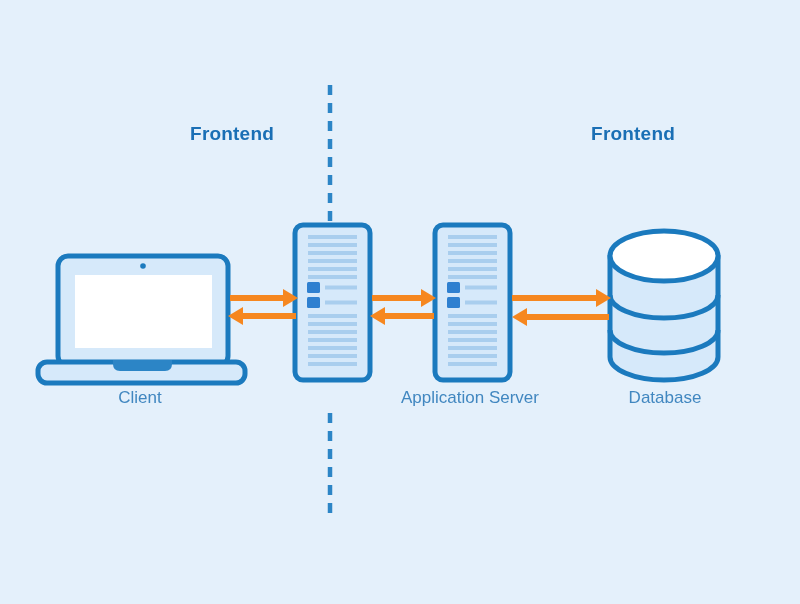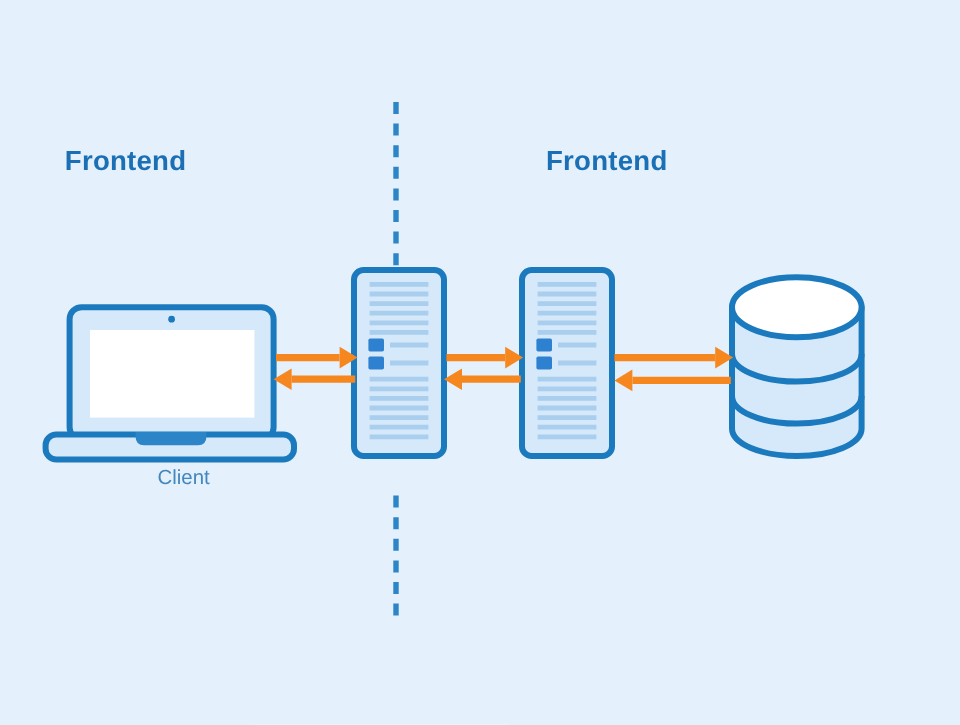--- a/index.html
+++ b/index.html
@@ -4,27 +4,27 @@
 <style>
   :root{
     --background:#e4f0fb; --outline:#1b7abe; --fill-light:#d6e9fa; --stripe:#a9ceee;
     --accent-square:#2e80d0; --arrow:#f6871f; --heading-text:#1a6fb5;
     --label-text:#4187c0; --divider:#2c85c6; --screen-white:#ffffff;
   }
   *{box-sizing:border-box;margin:0;padding:0}
   body{background:#fff;font-family:"Liberation Sans",sans-serif}
   .canvas{position:relative;width:800px;height:604px;background:var(--background);overflow:hidden}
   .canvas svg{position:absolute;left:0;top:0;display:block}
-  .zone-heading{position:absolute;width:220px;text-align:left;font-size:23px;line-height:28px;
+  .zone-heading{position:absolute;width:220px;text-align:right;font-size:19px;line-height:28px;
     font-weight:700;color:var(--heading-text);letter-spacing:.2px}
   .heading-frontend{left:54px;top:120px}
   .heading-backend{left:455px;top:120px}
   .node-label{position:absolute;width:230px;text-align:center;font-size:17px;line-height:20px;
     color:var(--label-text)}
-  .label-client{left:38px;top:388px}
+  .label-client{left:25px;top:388px}
   .label-web-server{left:213px;top:388px}
   .label-application-server{left:355px;top:388px}
   .label-database{left:550px;top:388px}
 
   
   .shape-fill{fill:var(--fill-light);stroke:var(--outline);stroke-width:5;stroke-linejoin:round}
   .white-fill{fill:var(--screen-white)}
   .solid-outline{fill:var(--outline)}
   .solid-divider{fill:var(--divider)}
   .stripes{fill:none;stroke:var(--stripe);stroke-width:4;stroke-linecap:butt}
@@ -97,14 +97,16 @@
     <g>
       <line class="arrow-shaft" x1="609" y1="317" x2="527" y2="317"></line>
       <polygon class="arrow-head" points="527,308 527,326 512,317"></polygon>
     </g>
   </svg>
 
   <div class="zone-heading heading-frontend">Frontend</div>
   <div class="zone-heading heading-backend">Frontend</div>
 
   <div class="node-label label-client">Client</div>
+  <div class="node-label label-application-server">Application Server</div>
+  <div class="node-label label-database">Database</div>
 
 </div>
 
 </body></html>

